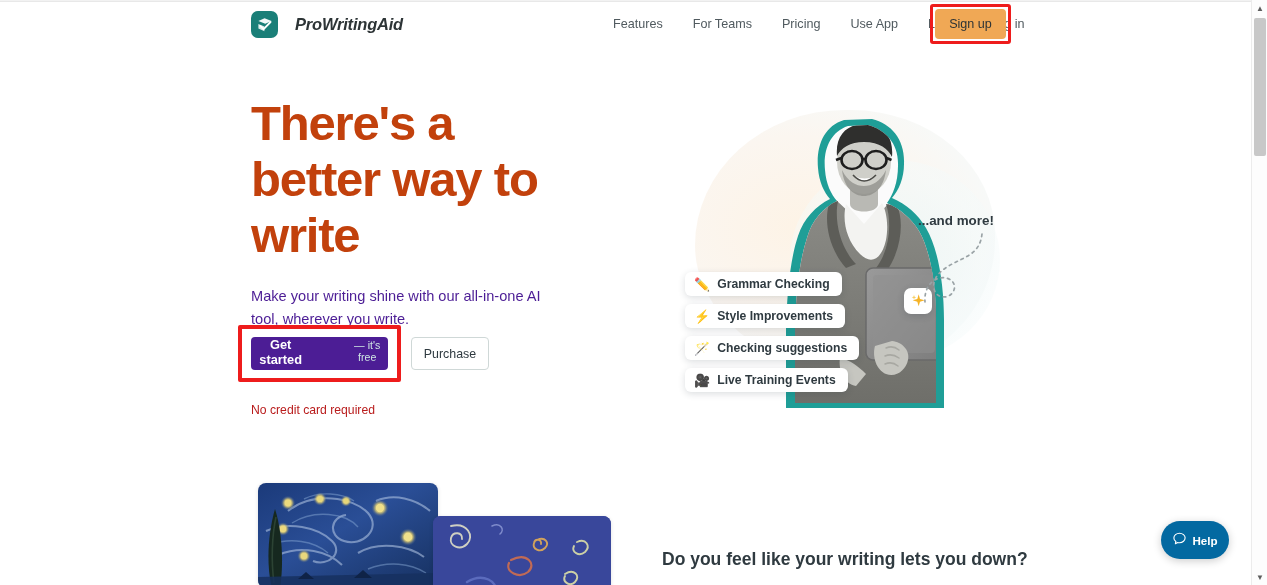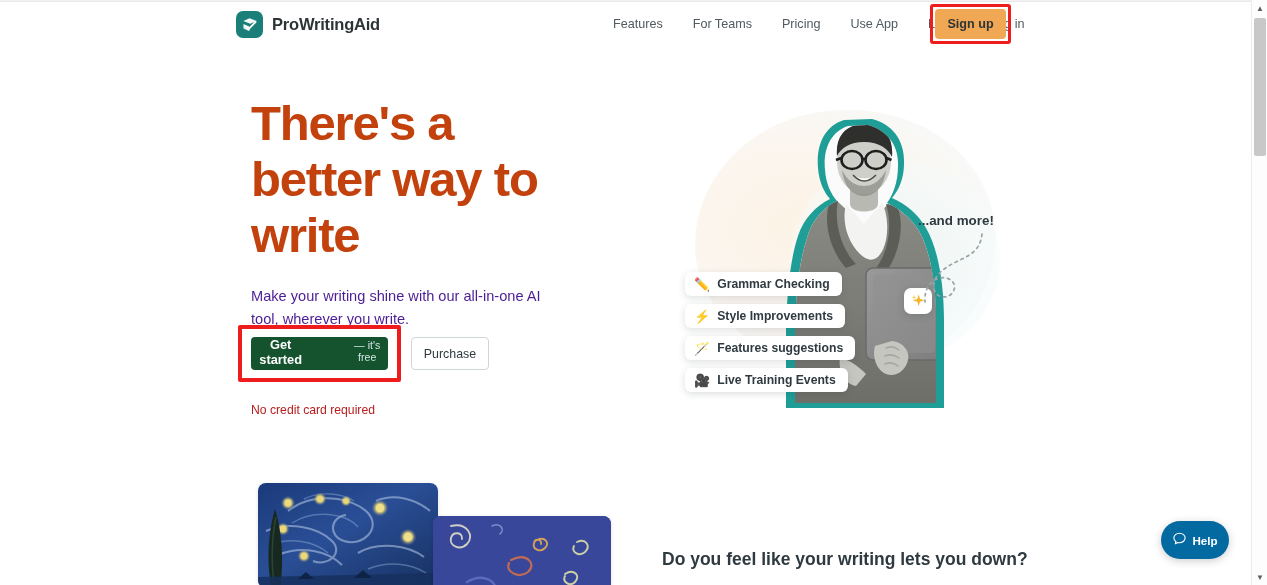--- a/index.html
+++ b/index.html
@@ -42,26 +42,27 @@
   
   .site-header {
     position: absolute;
     top: 0; left: 0;
     width: 1251px;
     height: 50px;
   }
 
   .brand {
     position: absolute;
-    left: 236px;
+    left: 251px;
     top: 11px;
     display: flex;
     align-items: center;
-    gap: 9px;
+    gap: 17px;
     text-decoration: none;
+    font-style: italic;
   }
   .brand-mark {
     width: 27px; height: 27px;
     border-radius: 7px;
     background: #1a7f78;
     display: flex;
     align-items: center;
     justify-content: center;
     flex: none;
   }
@@ -109,21 +110,21 @@
   .signup-btn {
     position: absolute;
     left: 5px; top: 5px;
     width: 71px; height: 30px;
     background: #f0a855;
     border: none;
     border-radius: 4px;
     color: #2d3436;
     font-family: "Liberation Sans", sans-serif;
     font-size: 12.6px;
-    font-weight: bold;
+    font-weight: normal;
     cursor: pointer;
     display: flex;
     align-items: center;
     justify-content: center;
   }
 
   
   .hero {
     position: absolute;
     top: 50px; left: 0;
@@ -168,21 +169,21 @@
     left: -13px; top: -12px;
     width: 163px; height: 57px;
     border: 4px solid #ee1c1c;
     border-radius: 2px;
     pointer-events: none;
   }
   .btn-primary {
     position: absolute;
     left: 0; top: 0;
     width: 137px; height: 33px;
-    background: #14532d;
+    background: #4c1d95;
     border: none;
     border-radius: 4px;
     cursor: pointer;
     display: flex;
     align-items: baseline;
     justify-content: center;
     gap: 5px;
     font-family: "Liberation Sans", sans-serif;
   }
   .btn-primary .lead {
@@ -562,21 +563,21 @@
           <div class="chip">
             <span class="chip-icon">✏️</span>
             <span class="chip-label">Grammar Checking</span>
           </div>
           <div class="chip">
             <span class="chip-icon">⚡</span>
             <span class="chip-label">Style Improvements</span>
           </div>
           <div class="chip">
             <span class="chip-icon">🪄</span>
-            <span class="chip-label">Features suggestions</span>
+            <span class="chip-label">Checking suggestions</span>
           </div>
           <div class="chip">
             <span class="chip-icon">🎥</span>
             <span class="chip-label">Live Training Events</span>
           </div>
         </div>
 
         <div class="sparkle-badge">
           <svg width="16" height="16" viewBox="0 0 24 24" aria-hidden="true">
             <path d="M13 2 L15 9 L22 11 L15 13 L13 20 L11 13 L4 11 L11 9 Z" fill="#f5b327"></path>

